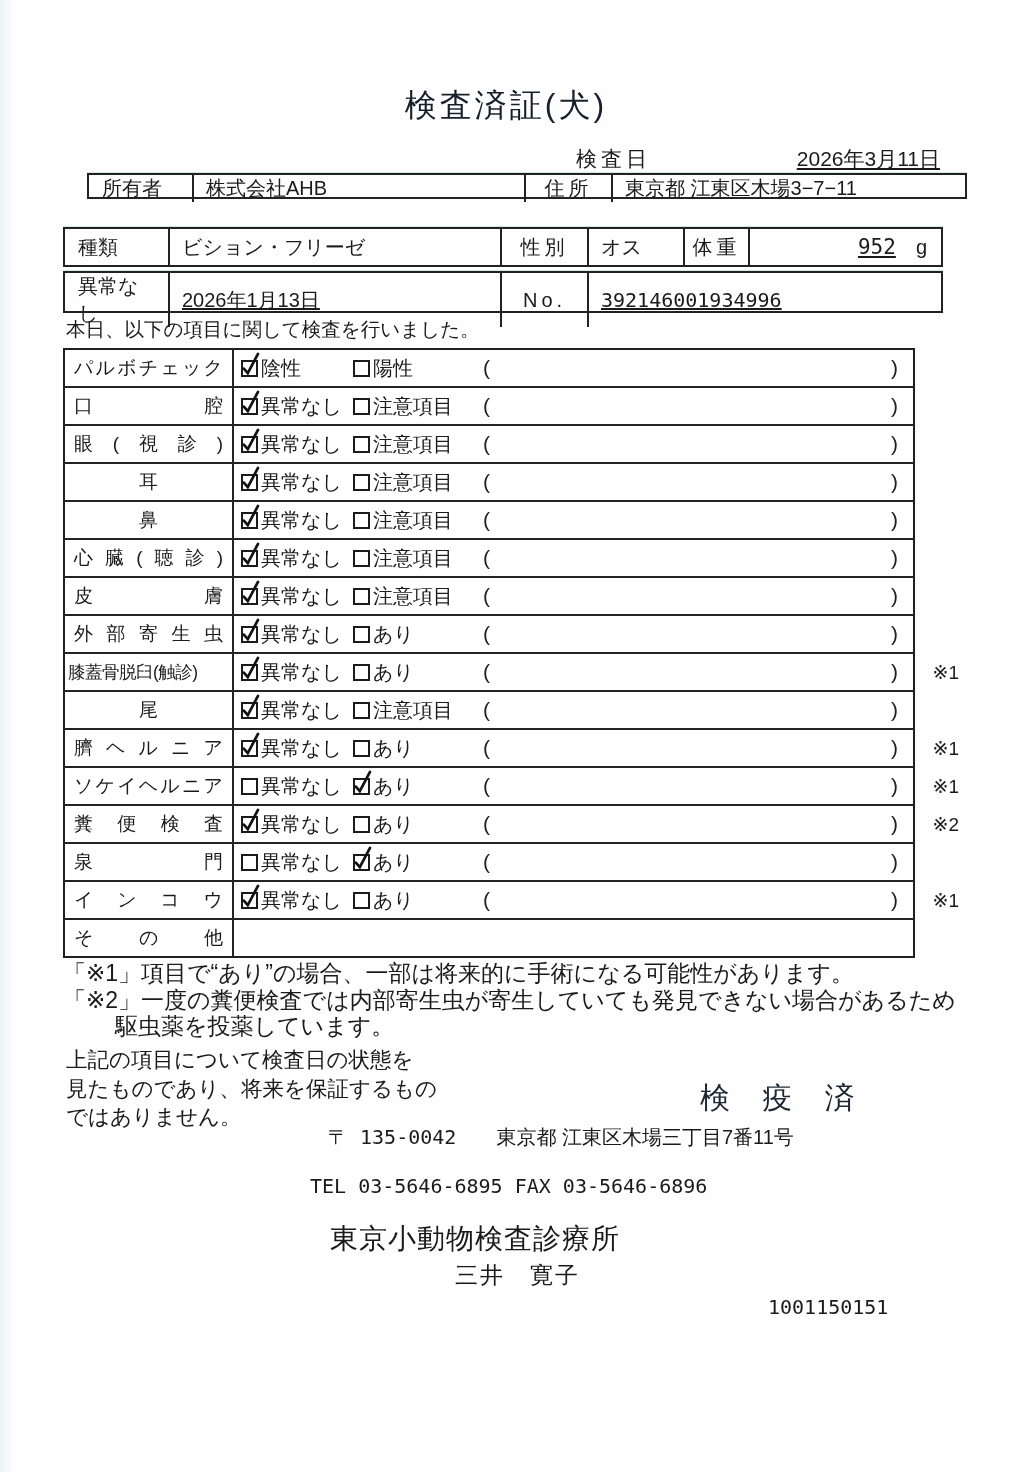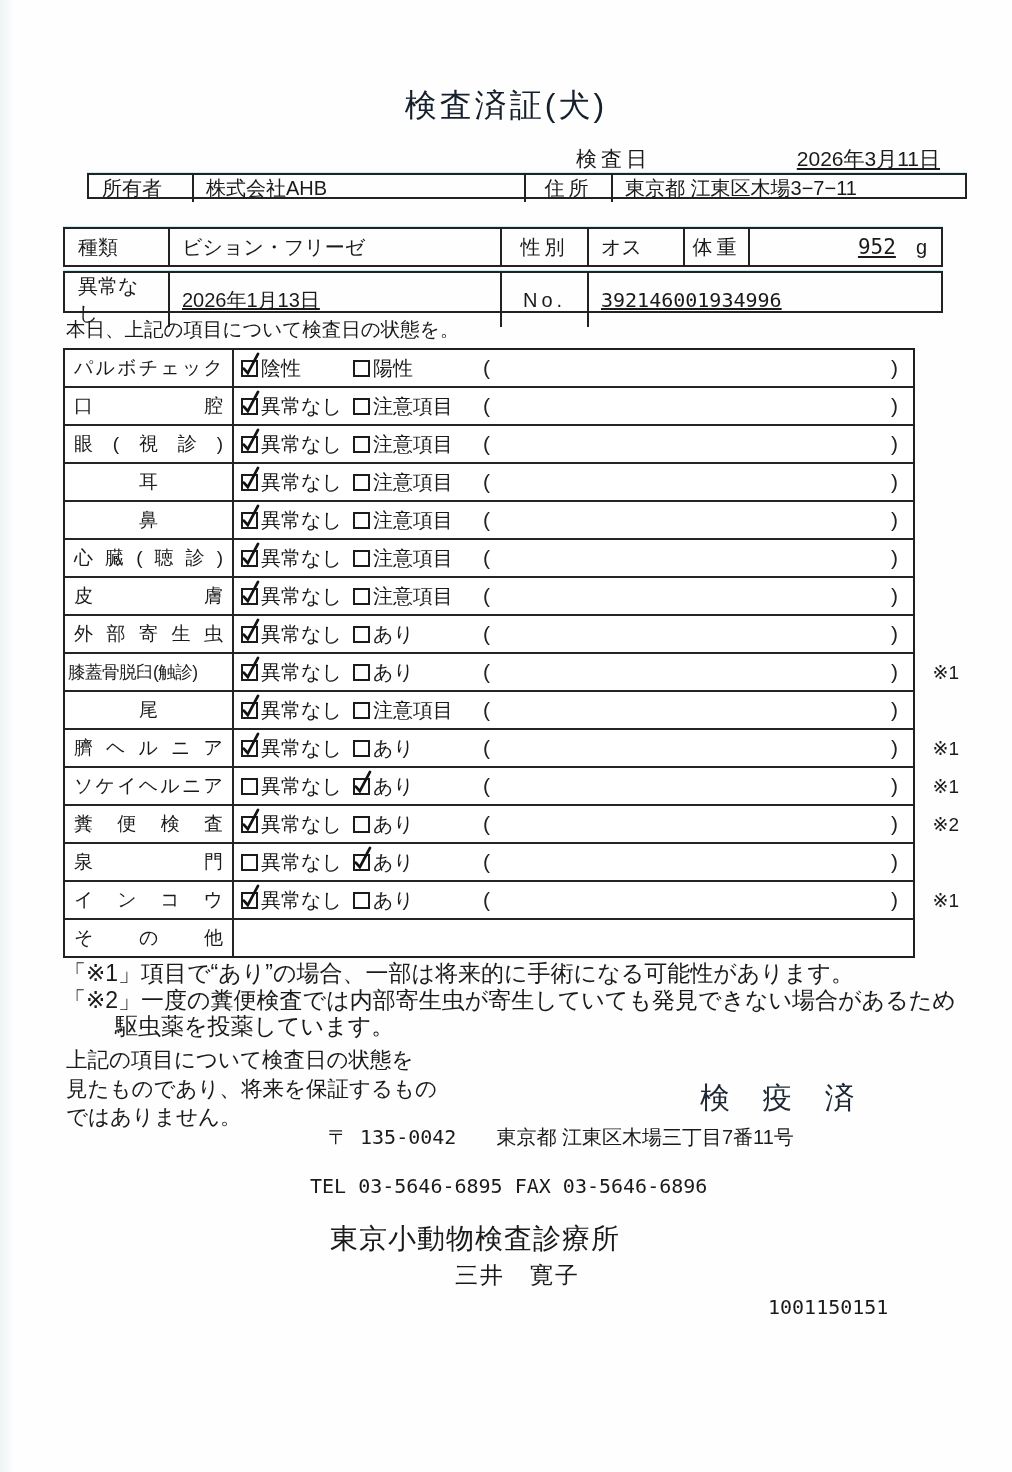--- a/index.html
+++ b/index.html
@@ -100,21 +100,21 @@
     </div>
   </div>
 
   <div class="abs htable t-birth">
     <div class="hlabel hcell-r">異常なし</div>
     <div class="hvalue hcell-r num">2026年1月13日</div>
     <div class="hlabel2 hcell-r">No.</div>
     <div class="hvalue mono num">392146001934996</div>
   </div>
 
-  <div class="abs intro">本日、上記の項目について検査日の状態を。</div>
+  <div class="abs intro">本日、以下の項目に関して検査を行いました。</div>
 
   <div class="abs ctable" id="checklist">
     <div class="crow">
       <div class="cname justify">
           <span>パ</span>
           <span>ル</span>
           <span>ボ</span>
           <span>チ</span>
           <span>ェ</span>
           <span>ッ</span>

